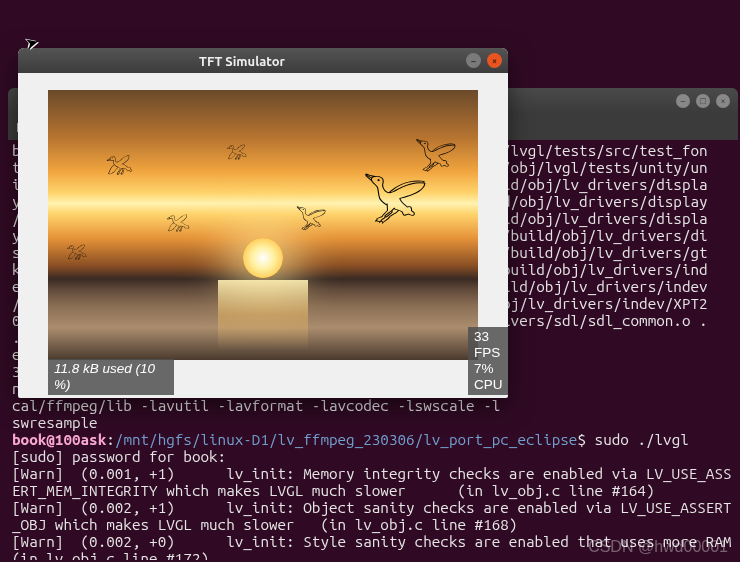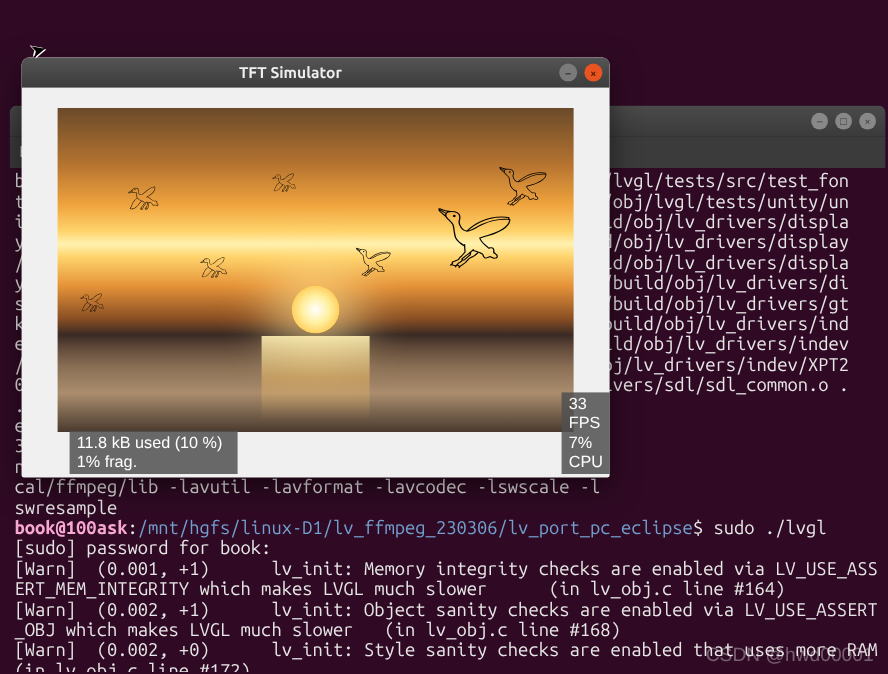--- a/index.html
+++ b/index.html
@@ -118,21 +118,21 @@
 
   .overlay-left, .overlay-right {
     position:absolute; bottom:0;
     background: rgba(80,80,80,.85);
     color:#fff;
     font-family: sans-serif;
     font-size: 13.5px;
     padding: 2px 6px;
     line-height: 16px;
   }
-  .overlay-left { left:40px; bottom:3px; width:140px;}
+  .overlay-left { left:30px; bottom:3px; width:126px;font-style:italic;}
   .overlay-right { left:450px; bottom:3px; width:56px; text-align:left;}
 
   .mouse-cursor {
     position:absolute; left:26px; top:30px;
     font-size:22px; color:#000;
     transform: rotate(-15deg);
     z-index: 50;
     text-shadow: 1px 1px 0 #fff, -1px -1px 0 #fff;
   }
 </style>
@@ -194,21 +194,20 @@
     <span class="bird" style="left:320px;top:70px;font-size:46px">𓅯</span>
     <span class="bird" style="left:370px;top:40px;font-size:30px">𓅯</span>
     <span class="bird" style="left:250px;top:110px;font-size:22px">𓅯</span>
     <span class="bird" style="left:60px;top:60px;font-size:18px">𓅮</span>
     <span class="bird" style="left:120px;top:120px;font-size:16px">𓅮</span>
     <span class="bird" style="left:20px;top:150px;font-size:14px">𓅮</span>
     <span class="bird" style="left:180px;top:50px;font-size:14px">𓅮</span>
   </div>
   <div class="overlay-left">
     <div>11.8 kB used (10 %)</div>
-    <div>1% frag.</div>
   </div>
   <div class="overlay-right">
     <div>33 FPS</div>
     <div>7% CPU</div>
   </div>
 </div>
 
 <div class="mouse-cursor">➤</div>
 
 </body></html>

